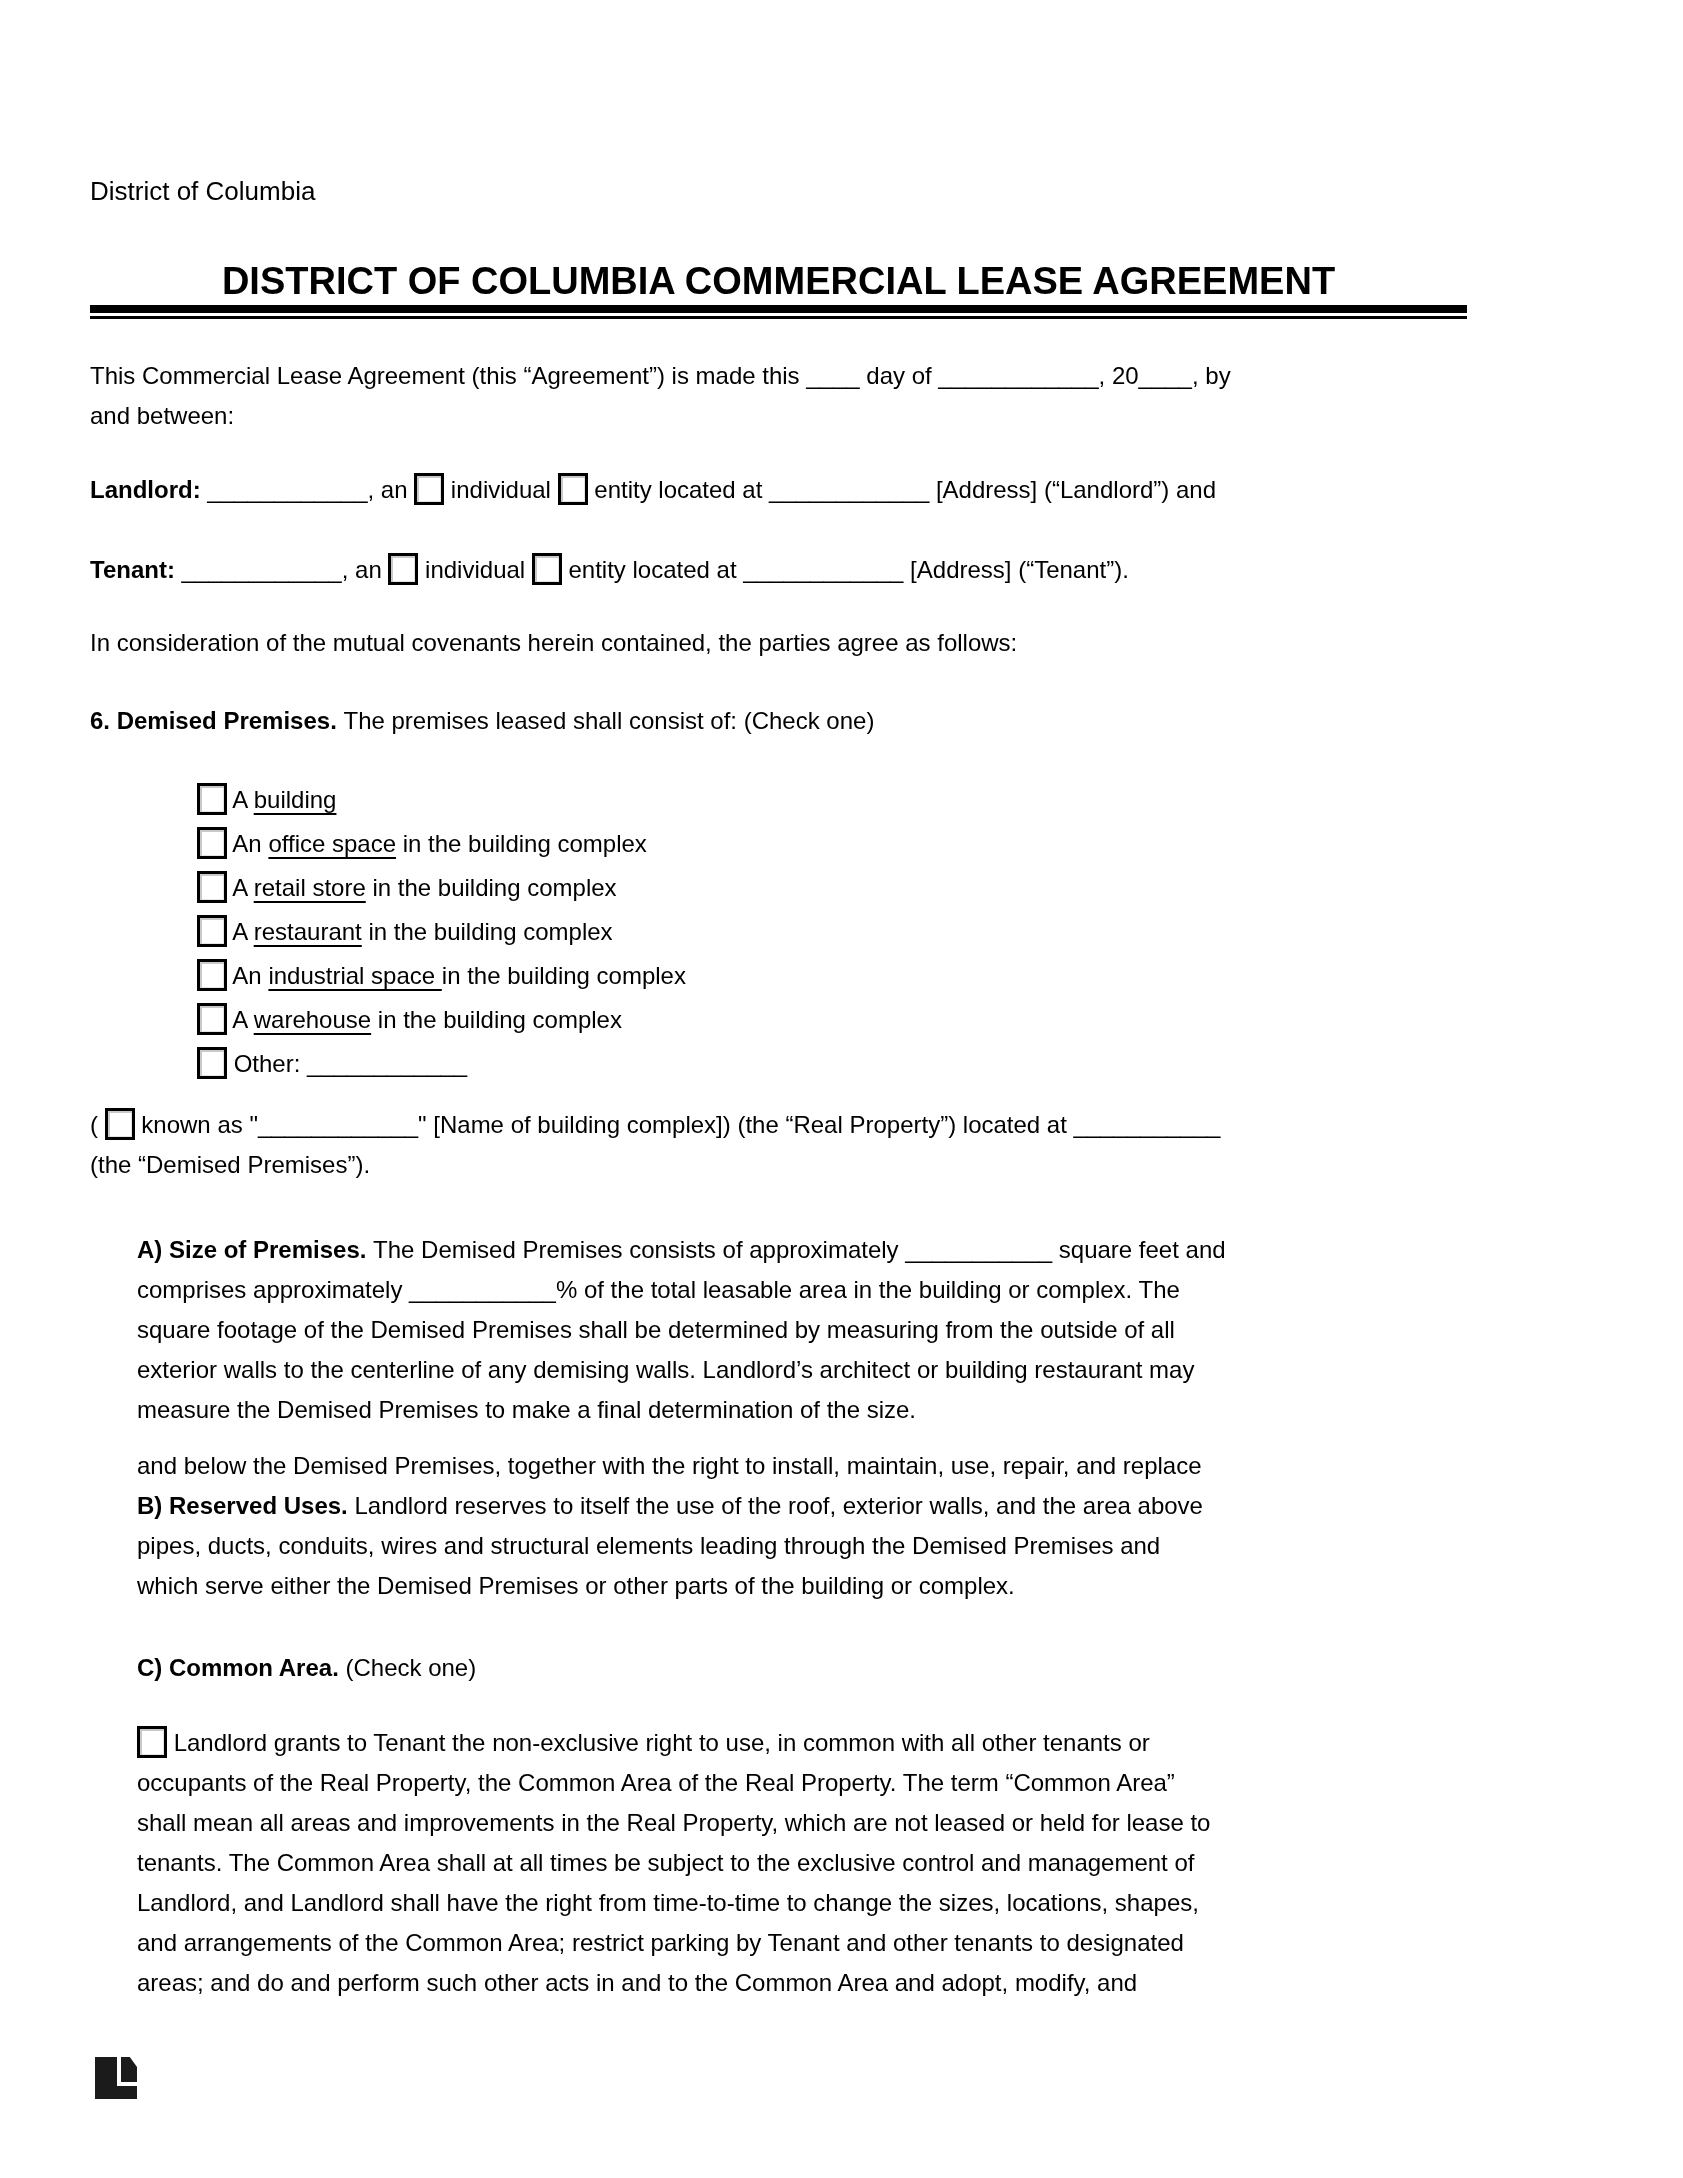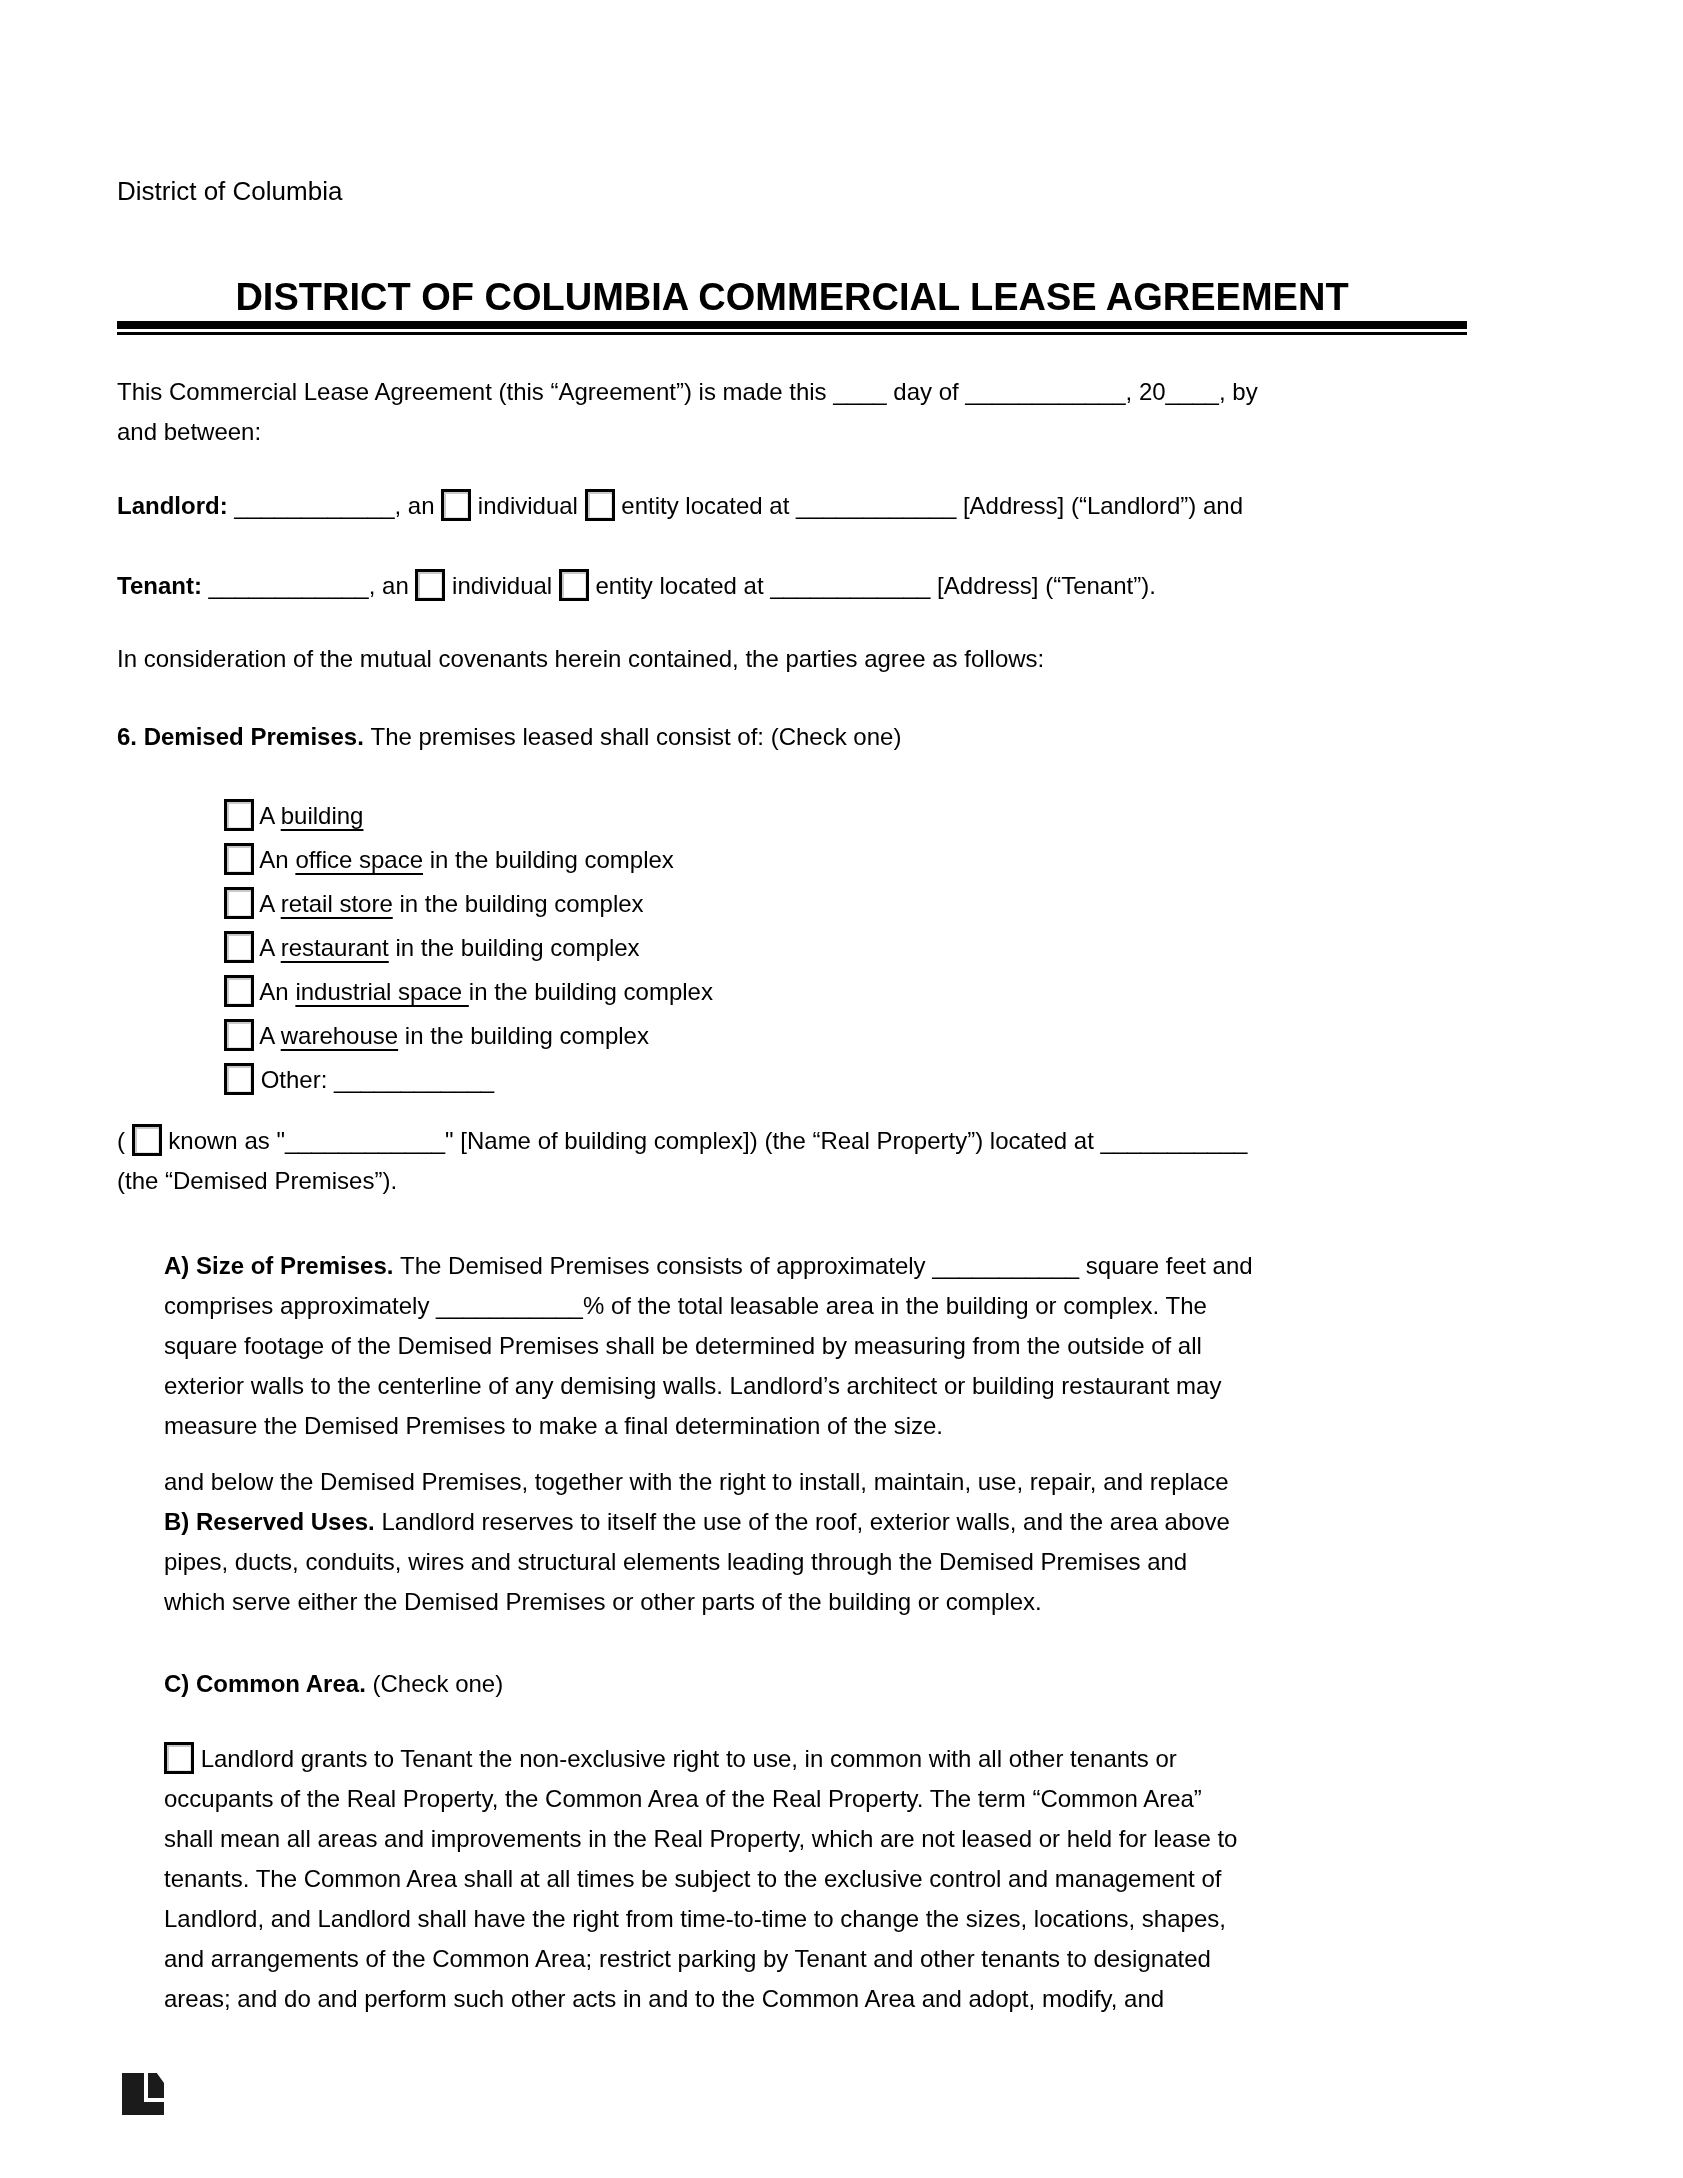--- a/index.html
+++ b/index.html
@@ -3,26 +3,26 @@
 <meta charset="utf-8">
 <style>
   html,body { margin:0; padding:0; background:#ffffff; }
   .page {
     width:1683px; height:2178px;
     position:relative;
     background:#ffffff;
     color:#000000;
     font-family:"Liberation Sans", sans-serif;
     box-sizing:border-box;
-    padding:0 216px 0 117px;
+    padding:0 216px 0 90px;
     overflow:hidden;
   }
   .header-line { margin-top:171px; font-size:26px; line-height:40px; }
   .doc-title {
-    margin-top:63px;
+    margin-top:47px;
     font-size:38px; font-weight:bold;
     text-align:center; line-height:46px;
     white-space:nowrap;
   }
   .rule { margin-top:1px; }
   .rule-thick { height:8px; background:#000; }
   .rule-gap  { height:3px; background:#fff; }
   .rule-thin { height:3px; background:#000; }
 
   .block { position:relative; }

